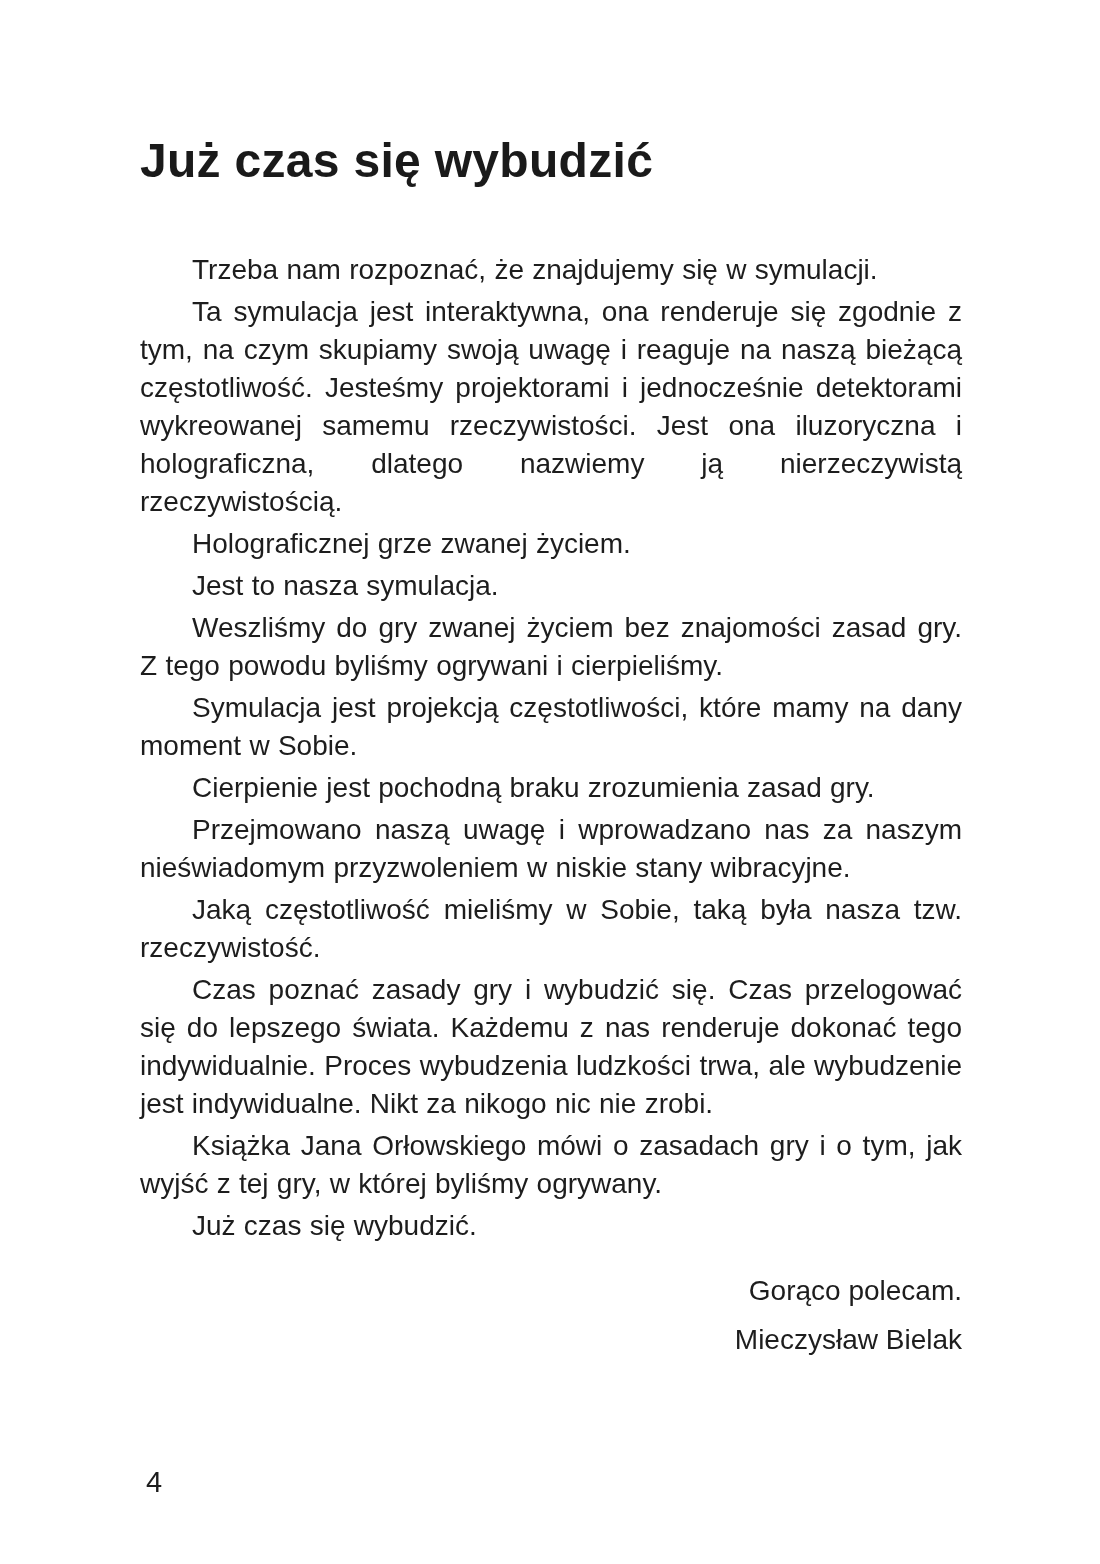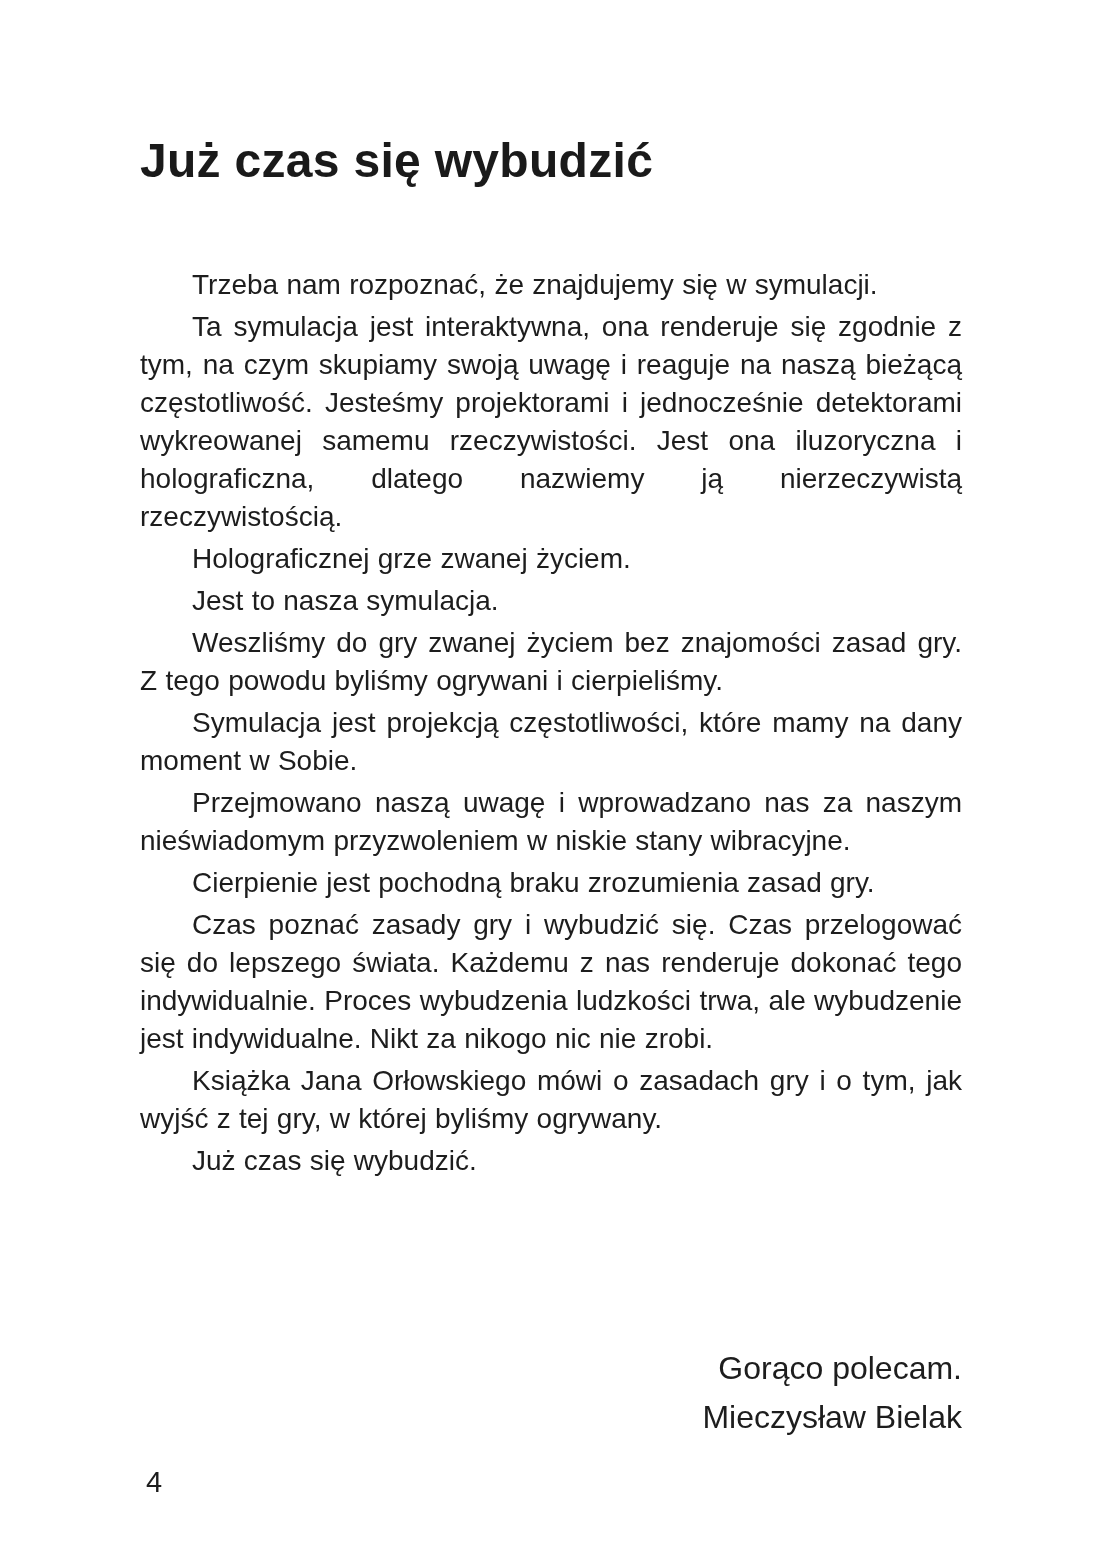--- a/index.html
+++ b/index.html
@@ -24,38 +24,38 @@
     left: 140px;
     top: 133px;
     font-size: 48px;
     font-weight: 700;
     letter-spacing: 0.3px;
     color: #1a1a1a;
   }
   .body-text {
     position: absolute;
     left: 140px;
-    top: 266px;
+    top: 251px;
     width: 822px;
   }
   .body-text p {
     font-size: 28px;
     line-height: 38px;
     text-align: justify;
     text-indent: 52px;
     margin: 0 0 4px 0;
     color: #1d1d1d;
     word-spacing: 0.5px;
   }
   .signature {
     position: absolute;
     right: 138px;
-    top: 1344px;
+    top: 1266px;
     text-align: right;
-    font-size: 32px;
+    font-size: 28px;
     line-height: 49px;
     color: #1d1d1d;
   }
   .page-number {
     position: absolute;
     left: 146px;
     top: 1466px;
     font-size: 29px;
     color: #1d1d1d;
   }
@@ -67,22 +67,23 @@
 
   <h1 class="chapter-title">Już czas się wybudzić</h1>
 
   <div class="body-text">
       <p>Trzeba nam rozpoznać, że znajdujemy się w symulacji.</p>
       <p>Ta symulacja jest interaktywna, ona renderuje się zgodnie z tym, na czym skupiamy swoją uwagę i reaguje na naszą bieżącą częstotliwość. Jesteśmy projektorami i jednocześnie detektorami wykreowanej samemu rzeczywistości. Jest ona iluzoryczna i holograficzna, dlatego nazwiemy ją nierzeczywistą rzeczywistością.</p>
       <p>Holograficznej grze zwanej życiem.</p>
       <p>Jest to nasza symulacja.</p>
       <p>Weszliśmy do gry zwanej życiem bez znajomości zasad gry. Z tego powodu byliśmy ogrywani i cierpieliśmy.</p>
       <p>Symulacja jest projekcją częstotliwości, które mamy na dany moment w Sobie.</p>
+      <p>Cierpienie jest pochodną braku zrozumienia zasad gry.</p>
       <p>Przejmowano naszą uwagę i wprowadzano nas za naszym nieświadomym przyzwoleniem w niskie stany wibracyjne.</p>
-      <p>Cierpienie jest pochodną braku zrozumienia zasad gry.</p>
+      <p>Jaką częstotliwość mieliśmy w Sobie, taką była nasza tzw. rzeczywistość.</p>
       <p>Czas poznać zasady gry i wybudzić się. Czas przelogować się do lepszego świata. Każdemu z nas renderuje dokonać tego indywidualnie. Proces wybudzenia ludzkości trwa, ale wybudzenie jest indywidualne. Nikt za nikogo nic nie zrobi.</p>
       <p>Książka Jana Orłowskiego mówi o zasadach gry i o tym, jak wyjść z tej gry, w której byliśmy ogrywany.</p>
       <p>Już czas się wybudzić.</p>
     </div>
 
   <div class="signature">
     <div>Gorąco polecam.</div>
     <div>Mieczysław Bielak</div>
   </div>
 

